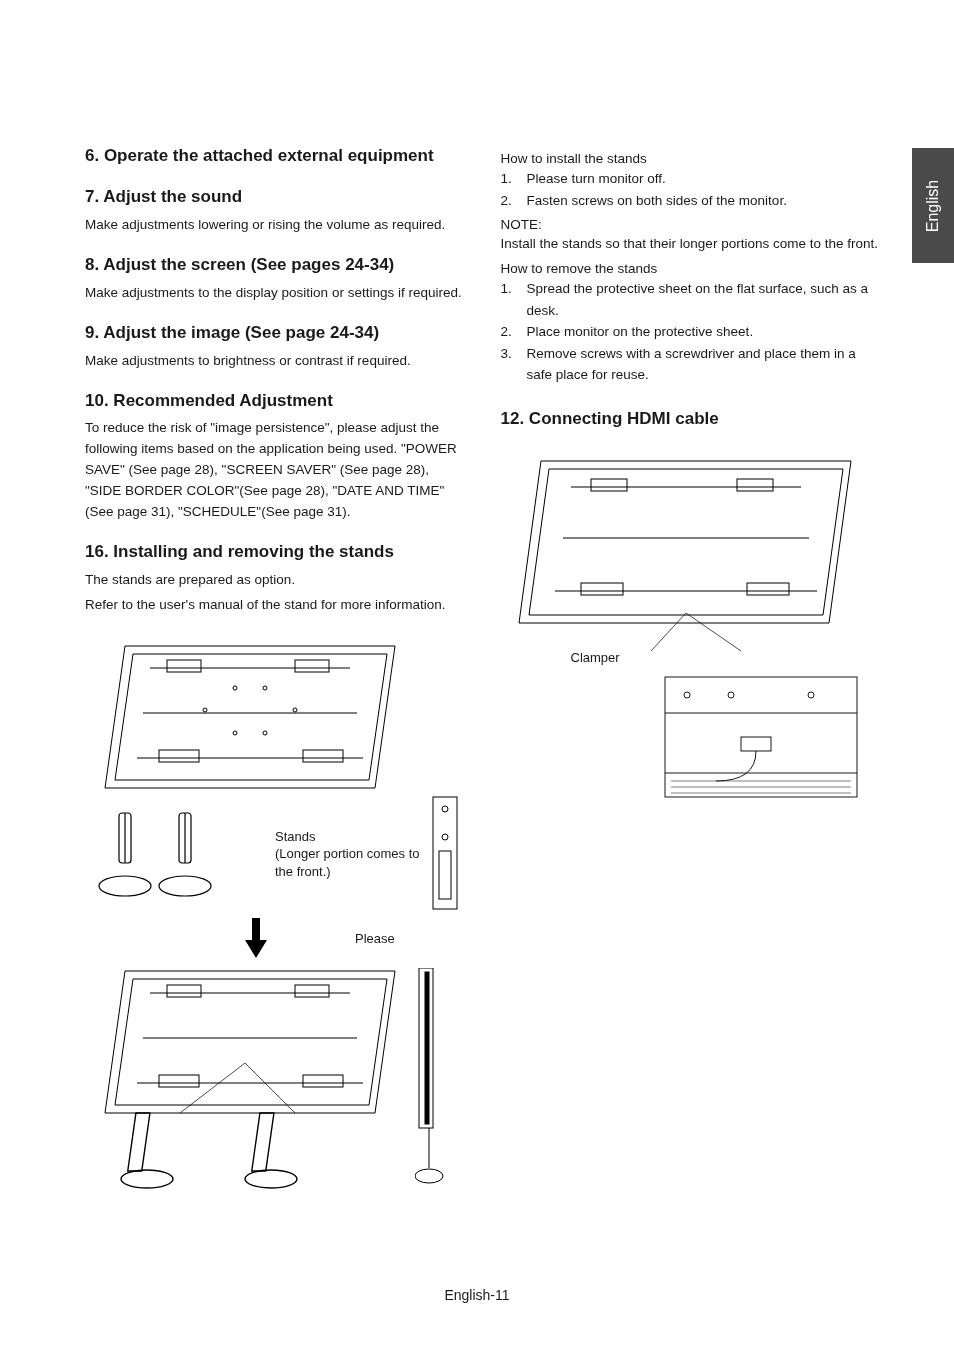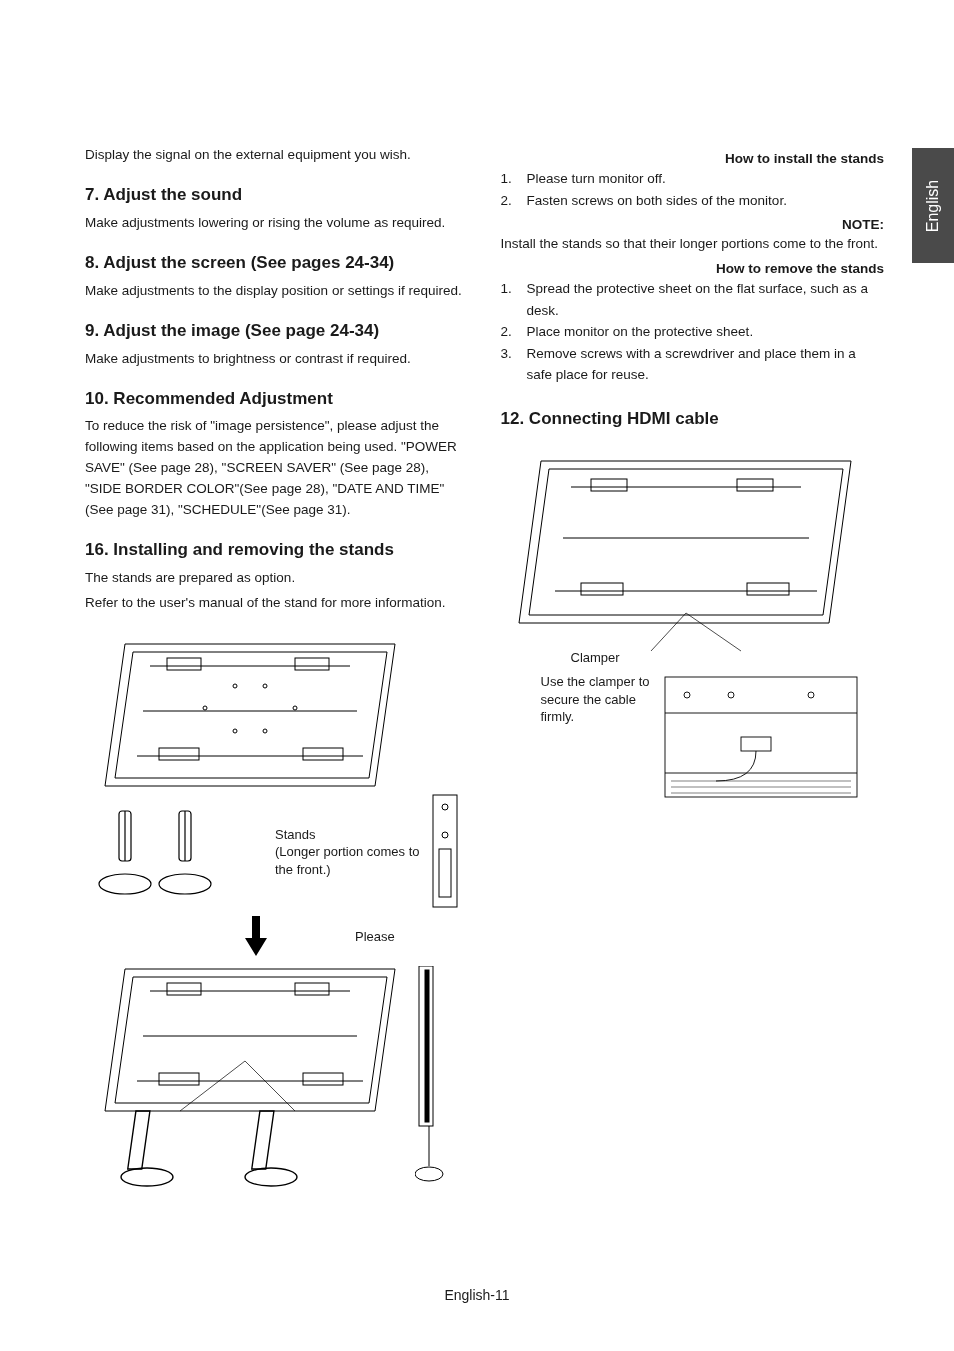--- a/index.html
+++ b/index.html
@@ -3,21 +3,21 @@
 <meta charset="utf-8">
 <style>
   * { box-sizing: border-box; margin: 0; padding: 0; }
   html, body { width: 954px; height: 1351px; background: #fff; font-family: Arial, Helvetica, sans-serif; color: #1a1a1a; }
   .page { position: relative; width: 954px; height: 1351px; padding: 145px 70px 60px 85px; }
   .columns { display: flex; gap: 32px; }
   .col { flex: 1; min-width: 0; }
   h3.sec { font-size: 17px; font-weight: bold; margin-top: 18px; margin-bottom: 6px; line-height: 1.35; }
   h3.sec:first-child { margin-top: 0; }
   .body { font-size: 13.5px; line-height: 1.55; margin-bottom: 4px; }
-  .sub { font-size: 13.5px; font-weight: bold; margin-top: 6px; margin-bottom: 2px; text-align: right; }
+  .sub { font-size: 13.5px; font-weight: normal; margin-top: 6px; margin-bottom: 2px; }
   ol.num { list-style: none; padding-left: 0; margin-bottom: 6px; }
   ol.num li { font-size: 13.5px; line-height: 1.6; padding-left: 26px; position: relative; }
   ol.num li .n { position: absolute; left: 0; top: 0; }
   .langtab {
     position: absolute; top: 148px; right: 0; width: 42px; height: 115px;
     background: #4a4a4a; color: #fff; display: flex; align-items: center; justify-content: center;
   }
   .langtab span { transform: rotate(-90deg); font-size: 16px; white-space: nowrap; }
   .footer { position: absolute; bottom: 48px; left: 0; width: 100%; text-align: center; font-size: 14px; }
 
@@ -35,21 +35,21 @@
 <div class="page">
 
   <div class="langtab">
     <span>English</span>
   </div>
 
   <div class="columns">
 
     <div class="col">
 
-      <p class="body">Display the signal on the external equipment you wish.</p>
+      <h3 class="sec">6. Operate the attached external equipment</h3>
 
       <h3 class="sec">7. Adjust the sound</h3>
       <p class="body">Make adjustments lowering or rising the volume as required.</p>
 
       <h3 class="sec">8. Adjust the screen (See pages 24-34)</h3>
       <p class="body">Make adjustments to the display position or settings if required.</p>
 
       <h3 class="sec">9. Adjust the image (See page 24-34)</h3>
       <p class="body">Make adjustments to brightness or contrast if required.</p>
 
@@ -195,20 +195,19 @@
             <line x1="4" y1="100" x2="196" y2="100"></line>
             <circle cx="26" cy="22" r="3"></circle>
               <circle cx="70" cy="22" r="3"></circle>
               <circle cx="150" cy="22" r="3"></circle>
             <rect x="80" y="64" width="30" height="14"></rect>
             <path d="M95 78 q0 30 -40 30"></path>
             <path d="M10 108 h180 M10 114 h180 M10 120 h180" stroke-width="0.5"></path>
           </g>
         </svg>
 
-        <div class="hdmi-note">Use the clamper to secure the cable firmly.</div>
       </div>
 
     </div>
   </div>
 
   <div class="footer">English-11</div>
 </div>
 
 </body></html>

